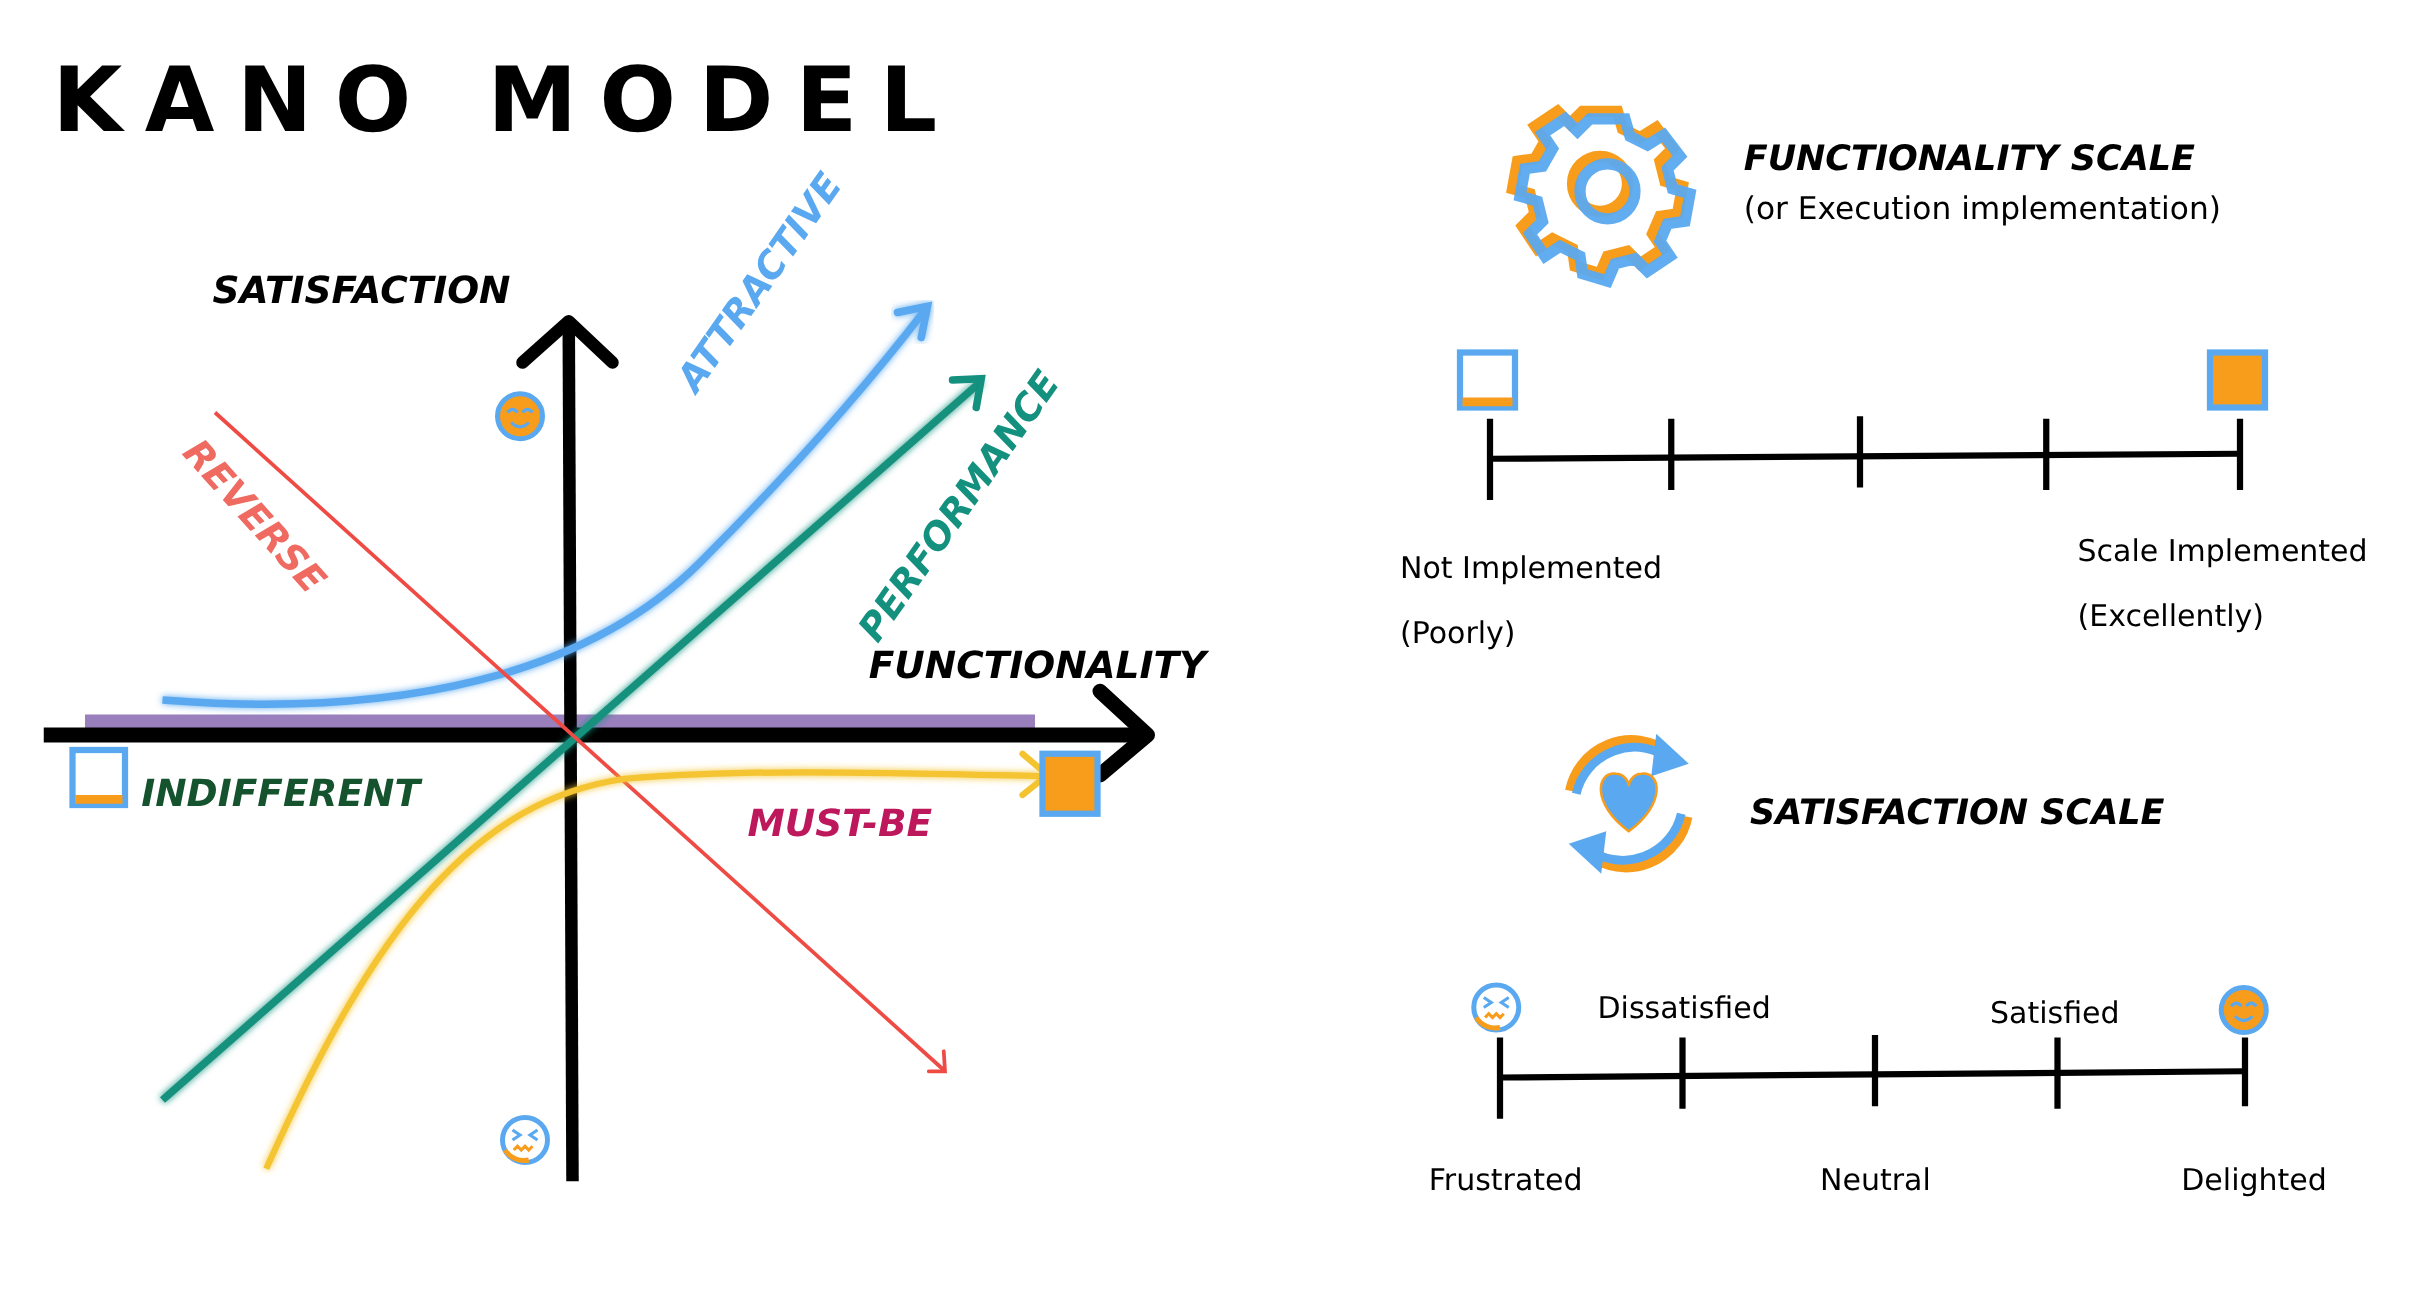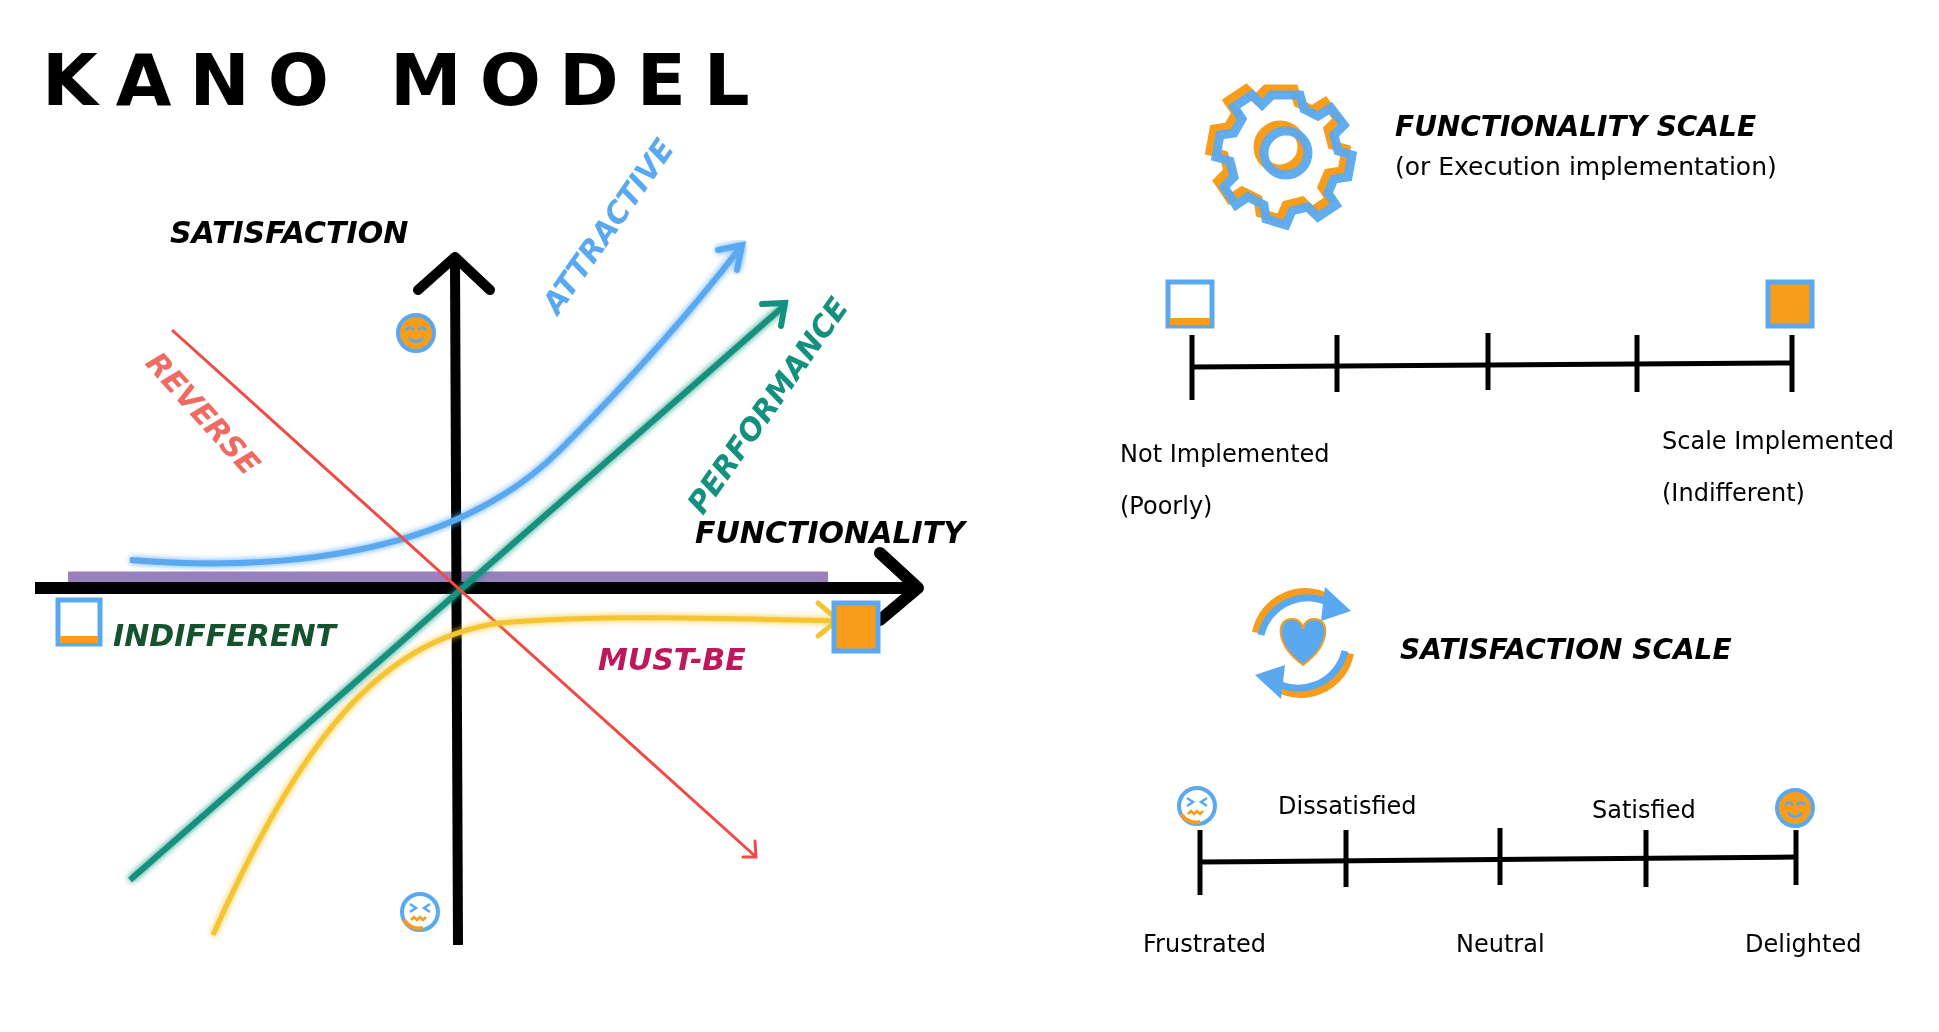--- a/index.html
+++ b/index.html
@@ -140,21 +140,21 @@
 <div class="abs hand curve-label" style="left:598px;top:642px;color:#be185d;">Must-be</div>
 
 <div class="abs hand scale-title" style="left:1395px;top:110px;">Functionality Scale</div>
 <div class="abs scale-sub" style="left:1395px;top:152px;">(or Execution implementation)</div>
 <div class="abs scale-text" style="left:1120px;top:428px;">
   <div>Not Implemented</div>
   <div>(Poorly)</div>
 </div>
 <div class="abs scale-text" style="left:1662px;top:415px;">
   <div>Scale Implemented</div>
-  <div>(Indifferent)</div>
+  <div>(Excellently)</div>
 </div>
 
 <div class="abs hand scale-title" style="left:1400px;top:633px;">Satisfaction Scale</div>
 <div class="abs scale-text" style="left:1278px;top:780px;">Dissatisfied</div>
 <div class="abs scale-text" style="left:1592px;top:784px;">Satisfied</div>
 <div class="abs scale-text" style="left:1143px;top:918px;">Frustrated</div>
 <div class="abs scale-text" style="left:1456px;top:918px;">Neutral</div>
 <div class="abs scale-text" style="left:1745px;top:918px;">Delighted</div>
 
 </body></html>

